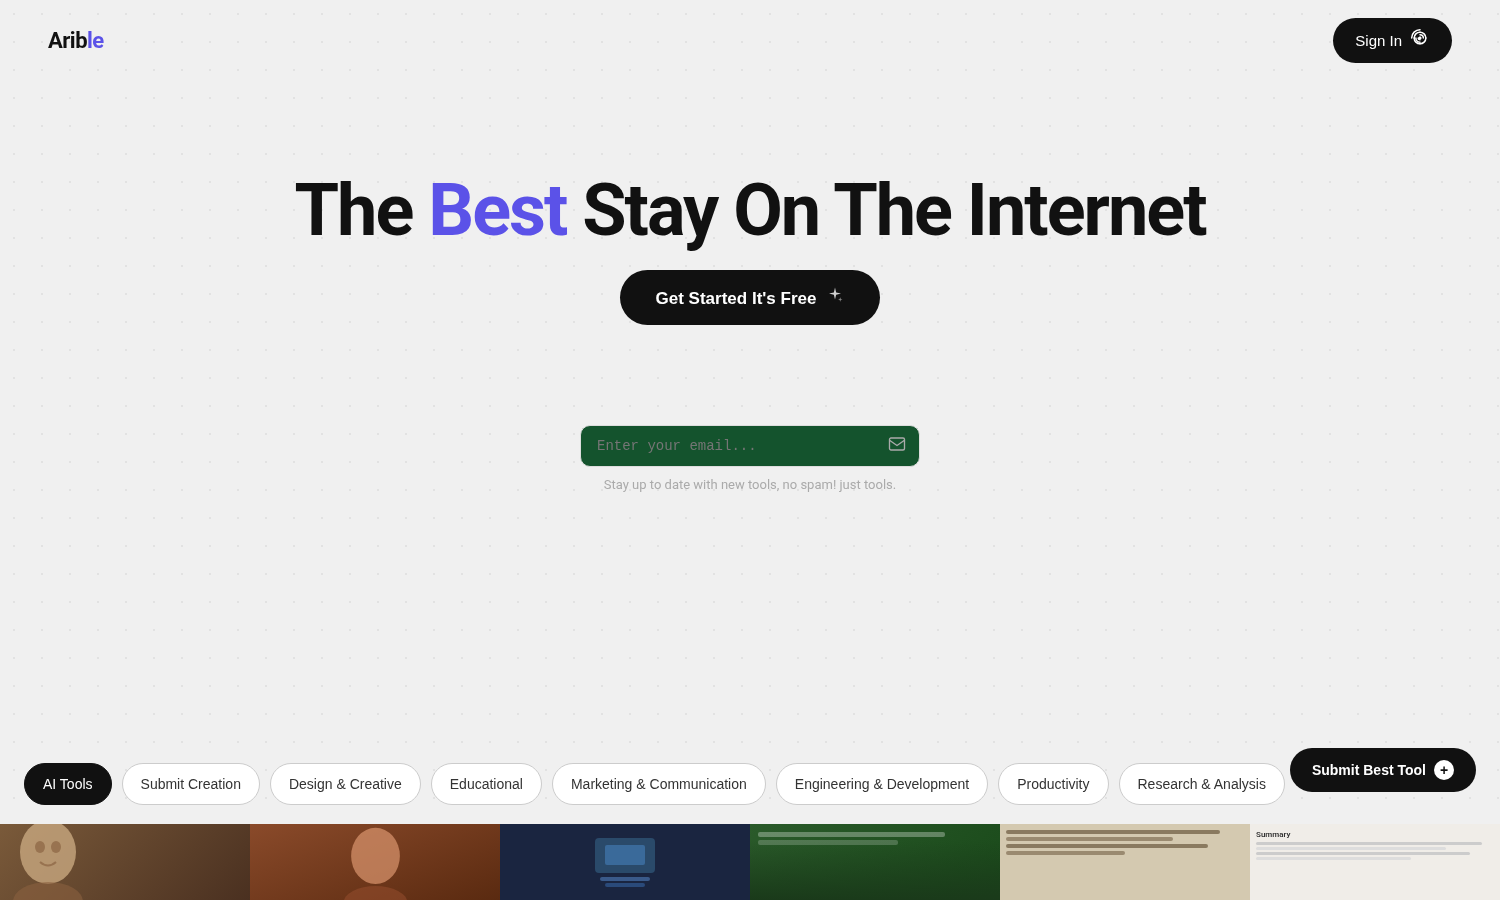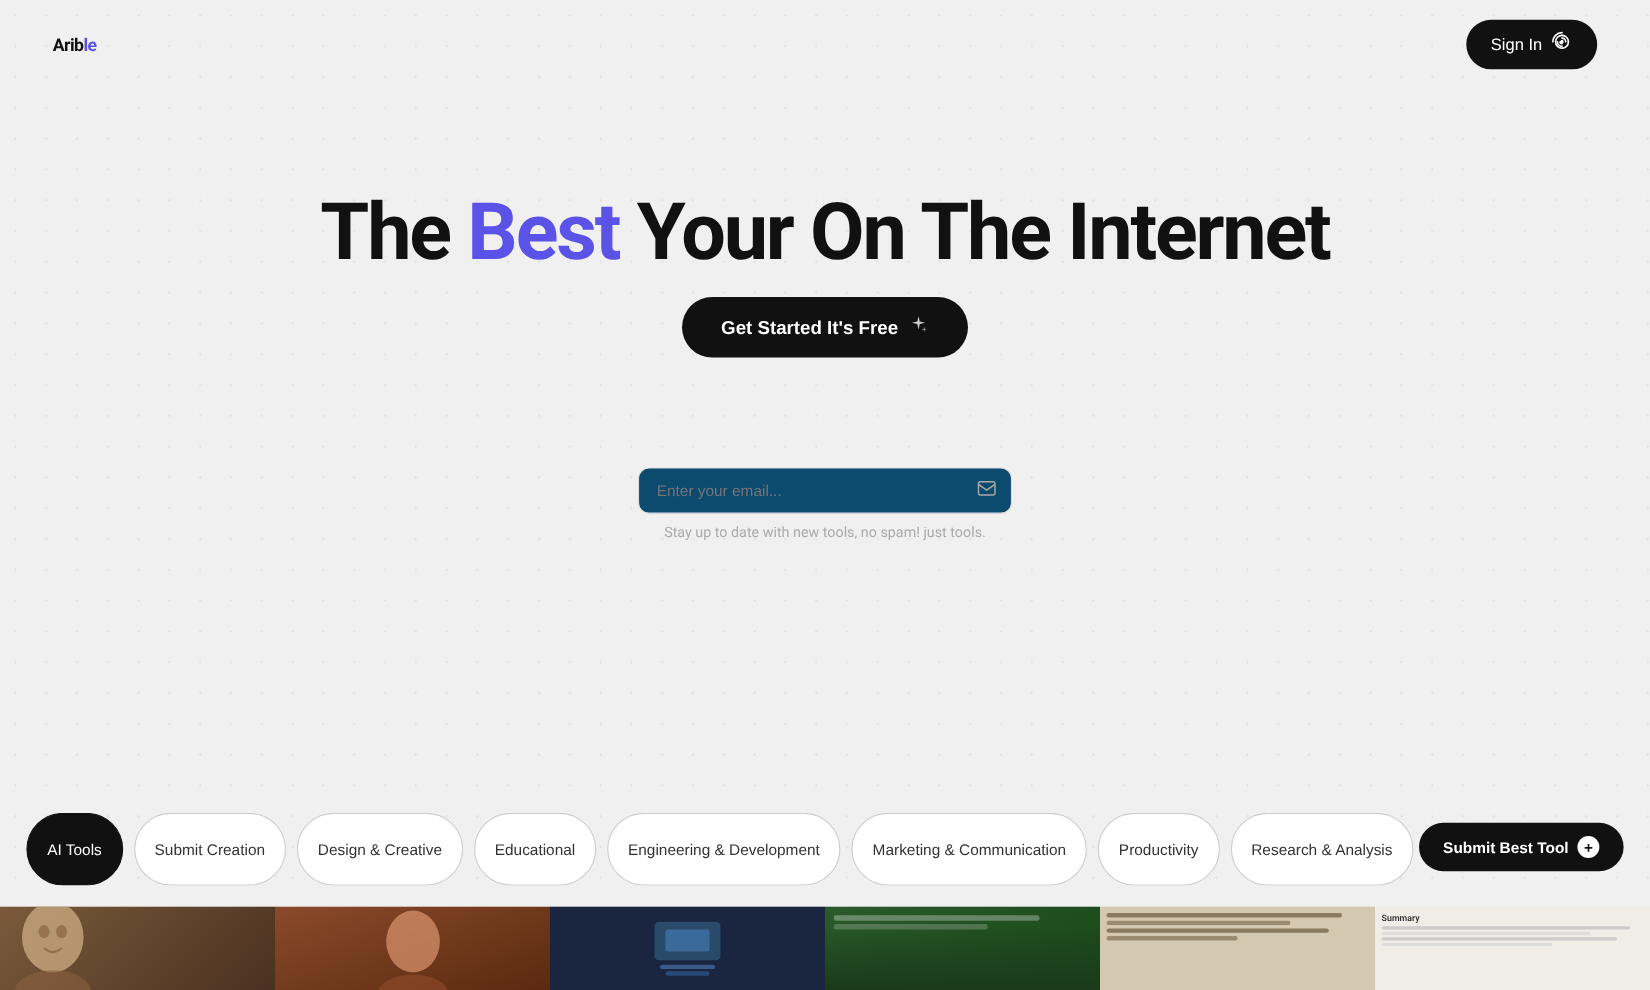--- a/index.html
+++ b/index.html
@@ -33,21 +33,21 @@
     .header {
       position: relative;
       z-index: 10;
       display: flex;
       align-items: center;
       justify-content: space-between;
       padding: 18px 48px;
     }
 
     .logo {
-      font-size: 16px;
+      font-size: 22px;
       font-weight: 700;
       color: #111;
       letter-spacing: -0.5px;
     }
 
     .logo span.logo-dot {
       color: #5b52e8;
     }
 
     .sign-in-btn {
@@ -131,23 +131,24 @@
       width: 340px;
       margin-bottom: 10px;
     }
 
     .email-input {
       width: 100%;
       padding: 12px 44px 12px 16px;
       border: 1.5px solid #ddd;
       border-radius: 10px;
       font-size: 14px;
-      background: #0c4a6e;
+      background: #14532d;
       color: #999;
       outline: none;
+      font-family: Liberation Mono, monospace;
     }
 
     .email-icon {
       position: absolute;
       right: 14px;
       top: 50%;
       transform: translateY(-50%);
       color: #aaa;
       font-size: 16px;
     }
@@ -187,21 +188,21 @@
       overflow-x: auto;
       scrollbar-width: none;
       background: transparent;
     }
 
     .category-bar::-webkit-scrollbar {
       display: none;
     }
 
     .cat-tab {
-      padding: 24px 18px;
+      padding: 12px 18px;
       border-radius: 50px;
       border: 1.5px solid #ccc;
       background: #fff;
       font-size: 14px;
       font-weight: 500;
       color: #333;
       cursor: pointer;
       white-space: nowrap;
       flex-shrink: 0;
     }
@@ -305,21 +306,21 @@
         <path d="M12 17c-2.76 0-5-2.24-5-5"></path>
         <path d="M12 19c-3.87 0-7-3.13-7-7"></path>
         <path d="M19 12c0 3.87-3.13 7-7 7"></path>
       </svg>
     </span>
   </button>
 </header>
 
 <section class="hero">
   <h1 class="hero-title">
-    <span>The </span><span class="highlight">Best</span><span> Your On The Internet</span>
+    <span>The </span><span class="highlight">Best</span><span> Stay On The Internet</span>
   </h1>
   <button class="get-started-btn">
     <span>Get Started  It's Free</span>
     <span class="sparkle-icon">
       <svg width="18" height="18" viewBox="0 0 24 24" fill="white">
         <path d="M12 2l1.5 6.5L20 10l-6.5 1.5L12 18l-1.5-6.5L4 10l6.5-1.5L12 2z"></path>
         <path d="M19 15l.8 2.2L22 18l-2.2.8L19 21l-.8-2.2L16 18l2.2-.8L19 15z" opacity="0.6"></path>
       </svg>
     </span>
   </button>
@@ -341,22 +342,22 @@
 <button class="submit-tool-btn">
   <span>Submit Best Tool</span>
   <span class="plus-icon">+</span>
 </button>
 
 <nav class="category-bar">
 <button class="cat-tab active">AI Tools</button>
     <button class="cat-tab">Submit Creation</button>
     <button class="cat-tab">Design &amp; Creative</button>
     <button class="cat-tab">Educational</button>
+    <button class="cat-tab">Marketing &amp; Communication</button>
     <button class="cat-tab">Engineering &amp; Development</button>
-    <button class="cat-tab">Marketing &amp; Communication</button>
     <button class="cat-tab">Productivity</button>
     <button class="cat-tab">Research &amp; Analysis</button>
   </nav>
 
 <div class="cards-strip">
 
   <div class="card-thumb" style="background: linear-gradient(135deg, #7a5a3a 0%, #4a3020 100%); position:relative;">
     <div style="position:absolute;inset:0;display:flex;align-items:center;justify-content:flex-start;padding:8px;">
 
       <svg width="80" height="90" viewBox="0 0 80 90">

